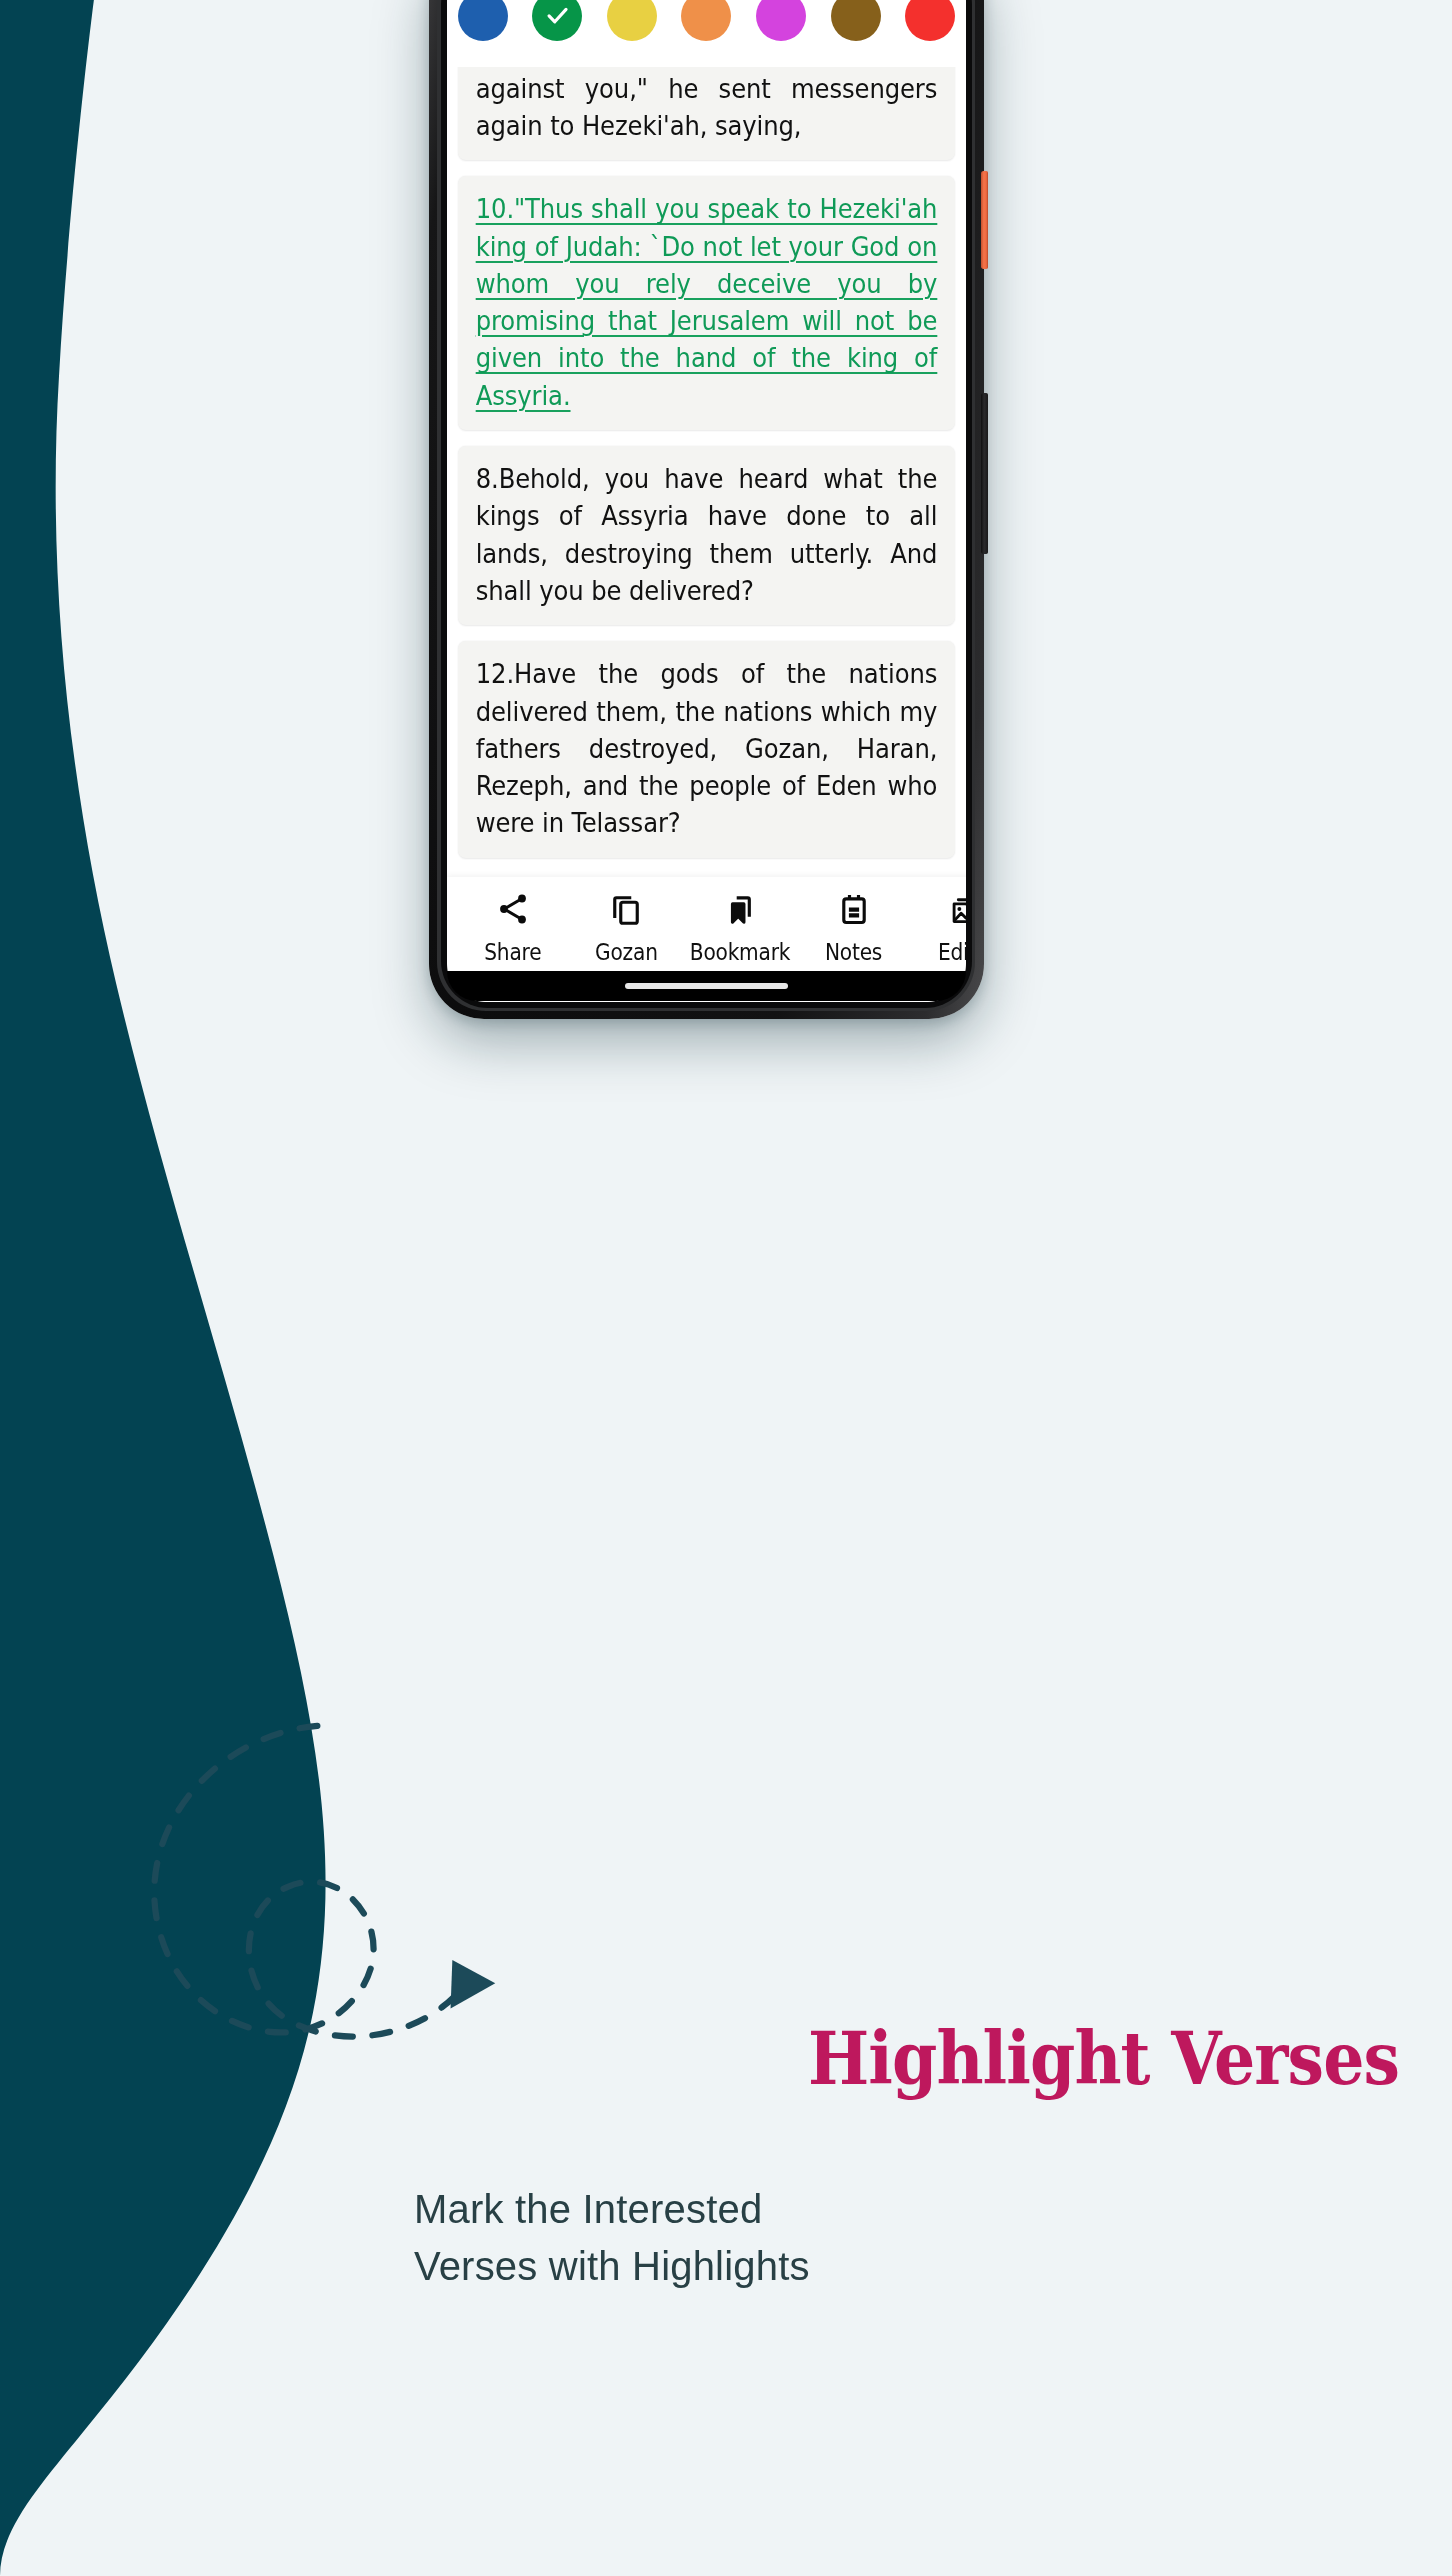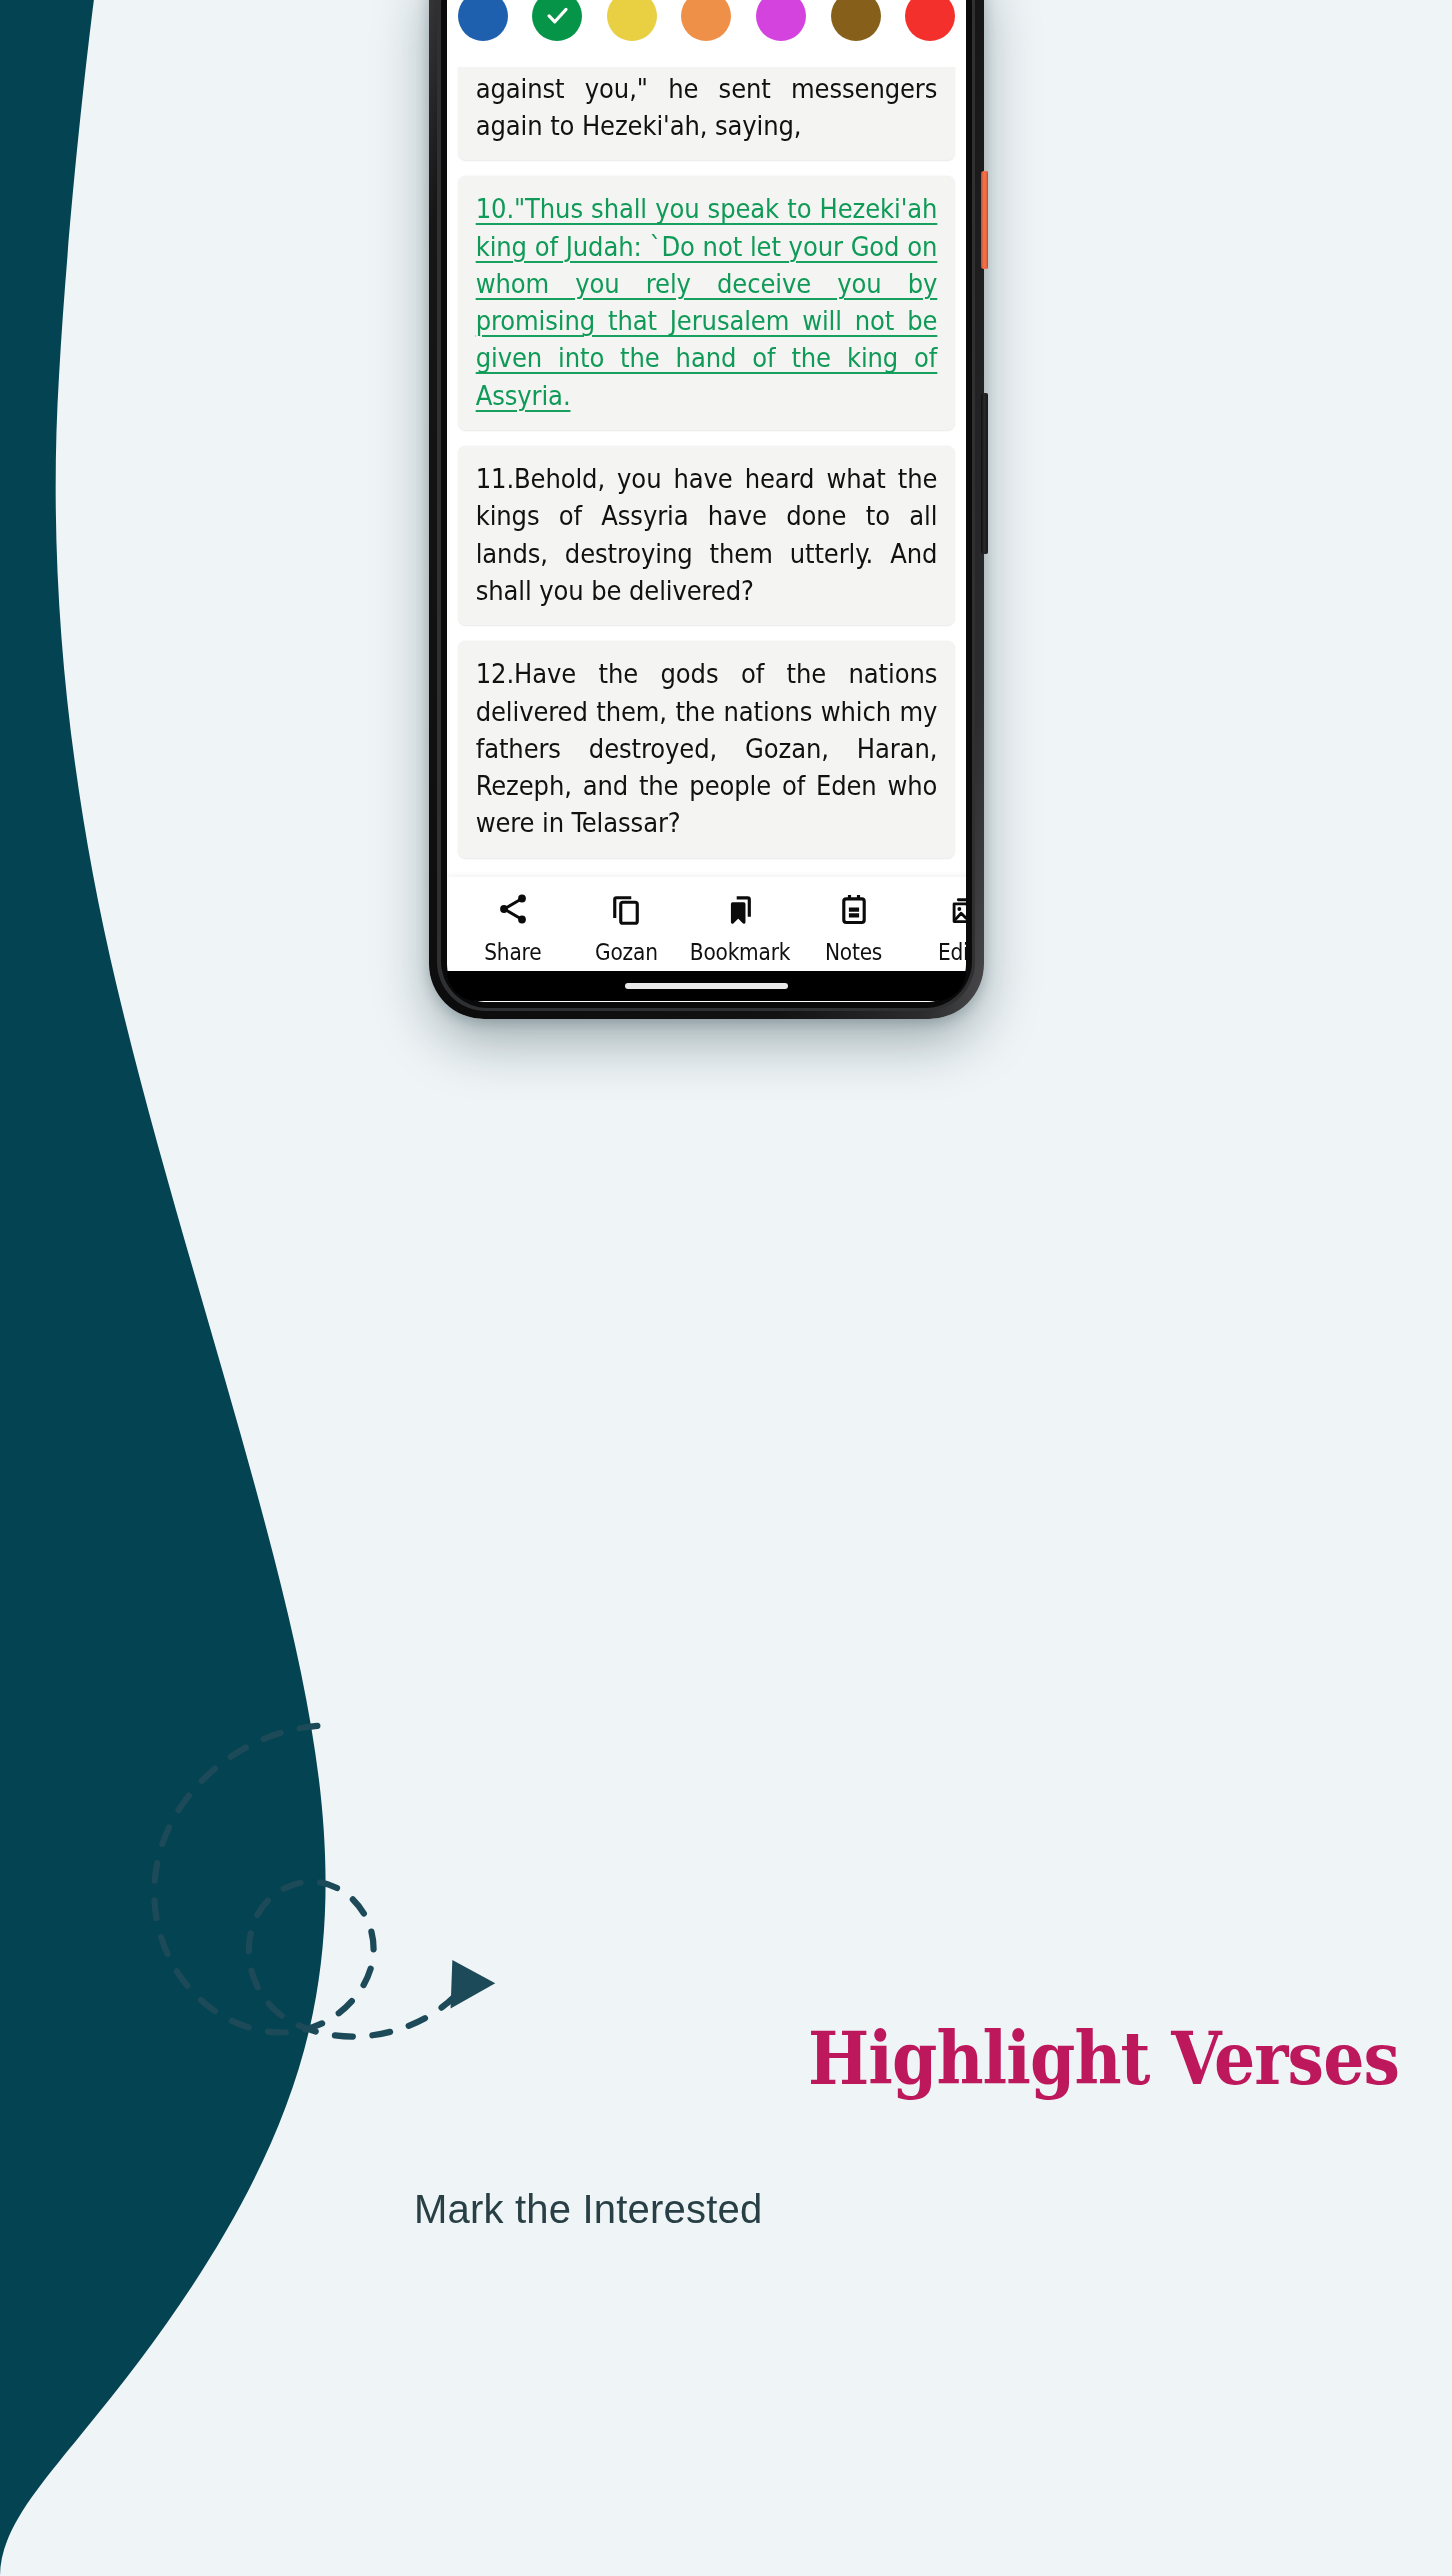--- a/index.html
+++ b/index.html
@@ -294,21 +294,21 @@
       </div>
 
     <div class="verse-list" id="verse-list">
         <div class="verse-card clipped-top">
           <div class="verse-text">concerning Tirha'kah king of Ethiopia, "Behold, he has set out to fight against you," he sent messengers again to Hezeki'ah, saying,</div>
         </div>
         <div class="verse-card highlighted">
           <div class="verse-text">10."Thus shall you speak to Hezeki'ah king of Judah: `Do not let your God on whom you rely deceive you by promising that Jerusalem will not be given into the hand of the king of Assyria.</div>
         </div>
         <div class="verse-card">
-          <div class="verse-text">11.Behold, you have heard what the kings of Assyria have done to all lands, destroying them utterly. And shall you be delivered?</div>
+          <div class="verse-text">8.Behold, you have heard what the kings of Assyria have done to all lands, destroying them utterly. And shall you be delivered?</div>
         </div>
         <div class="verse-card">
           <div class="verse-text">12.Have the gods of the nations delivered them, the nations which my fathers destroyed, Gozan, Haran, Rezeph, and the people of Eden who were in Telassar?</div>
         </div>
       </div>
 
     <div class="action-bar" id="action-bar">
         <div class="action-item">
           <div class="action-icon">
             <svg viewBox="0 0 24 24" width="36" height="36" fill="none" stroke="#0b0b0b" stroke-width="2" stroke-linecap="round" stroke-linejoin="round">
@@ -367,14 +367,15 @@
   </div>
 
   <div class="nav-pill-zone">
     <div class="nav-pill"></div>
   </div>
 </div>
 
 <div id="headline">Highlight Verses</div>
 <div id="subcopy">
   <span class="line">Mark the Interested</span>
+  <span class="line">Verses with Highlights</span>
 </div>
 
 
 </body></html>

